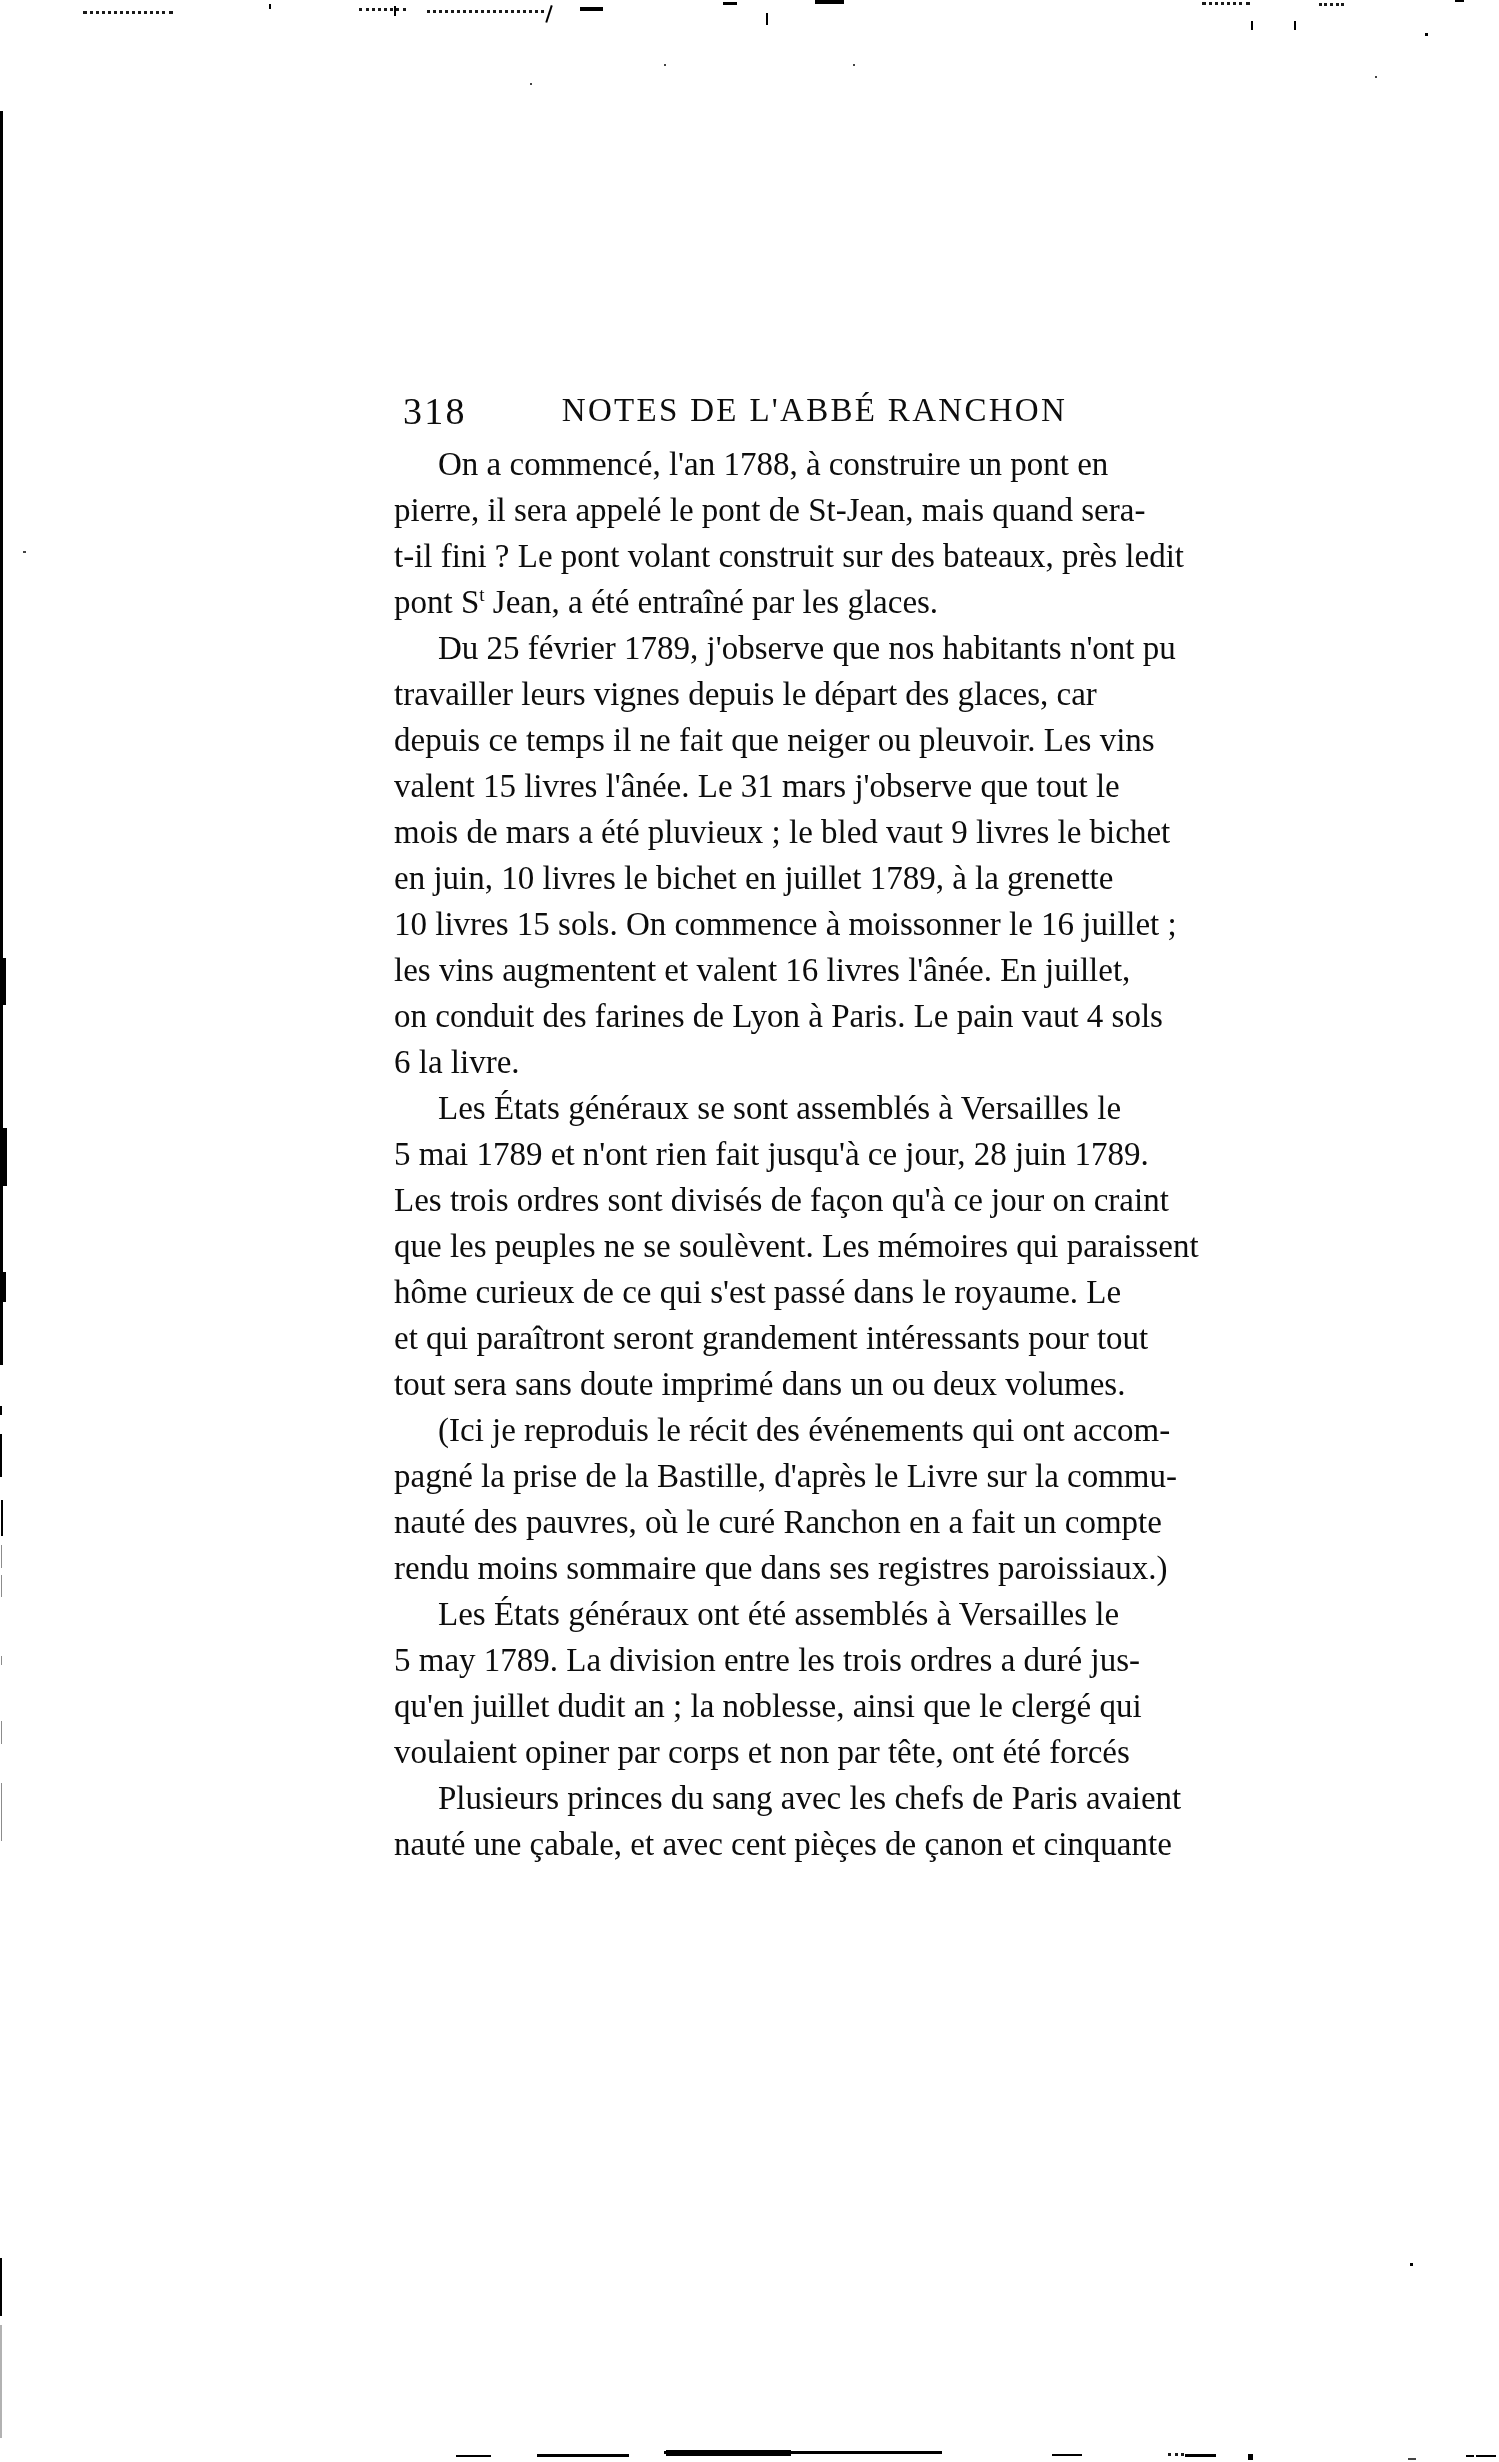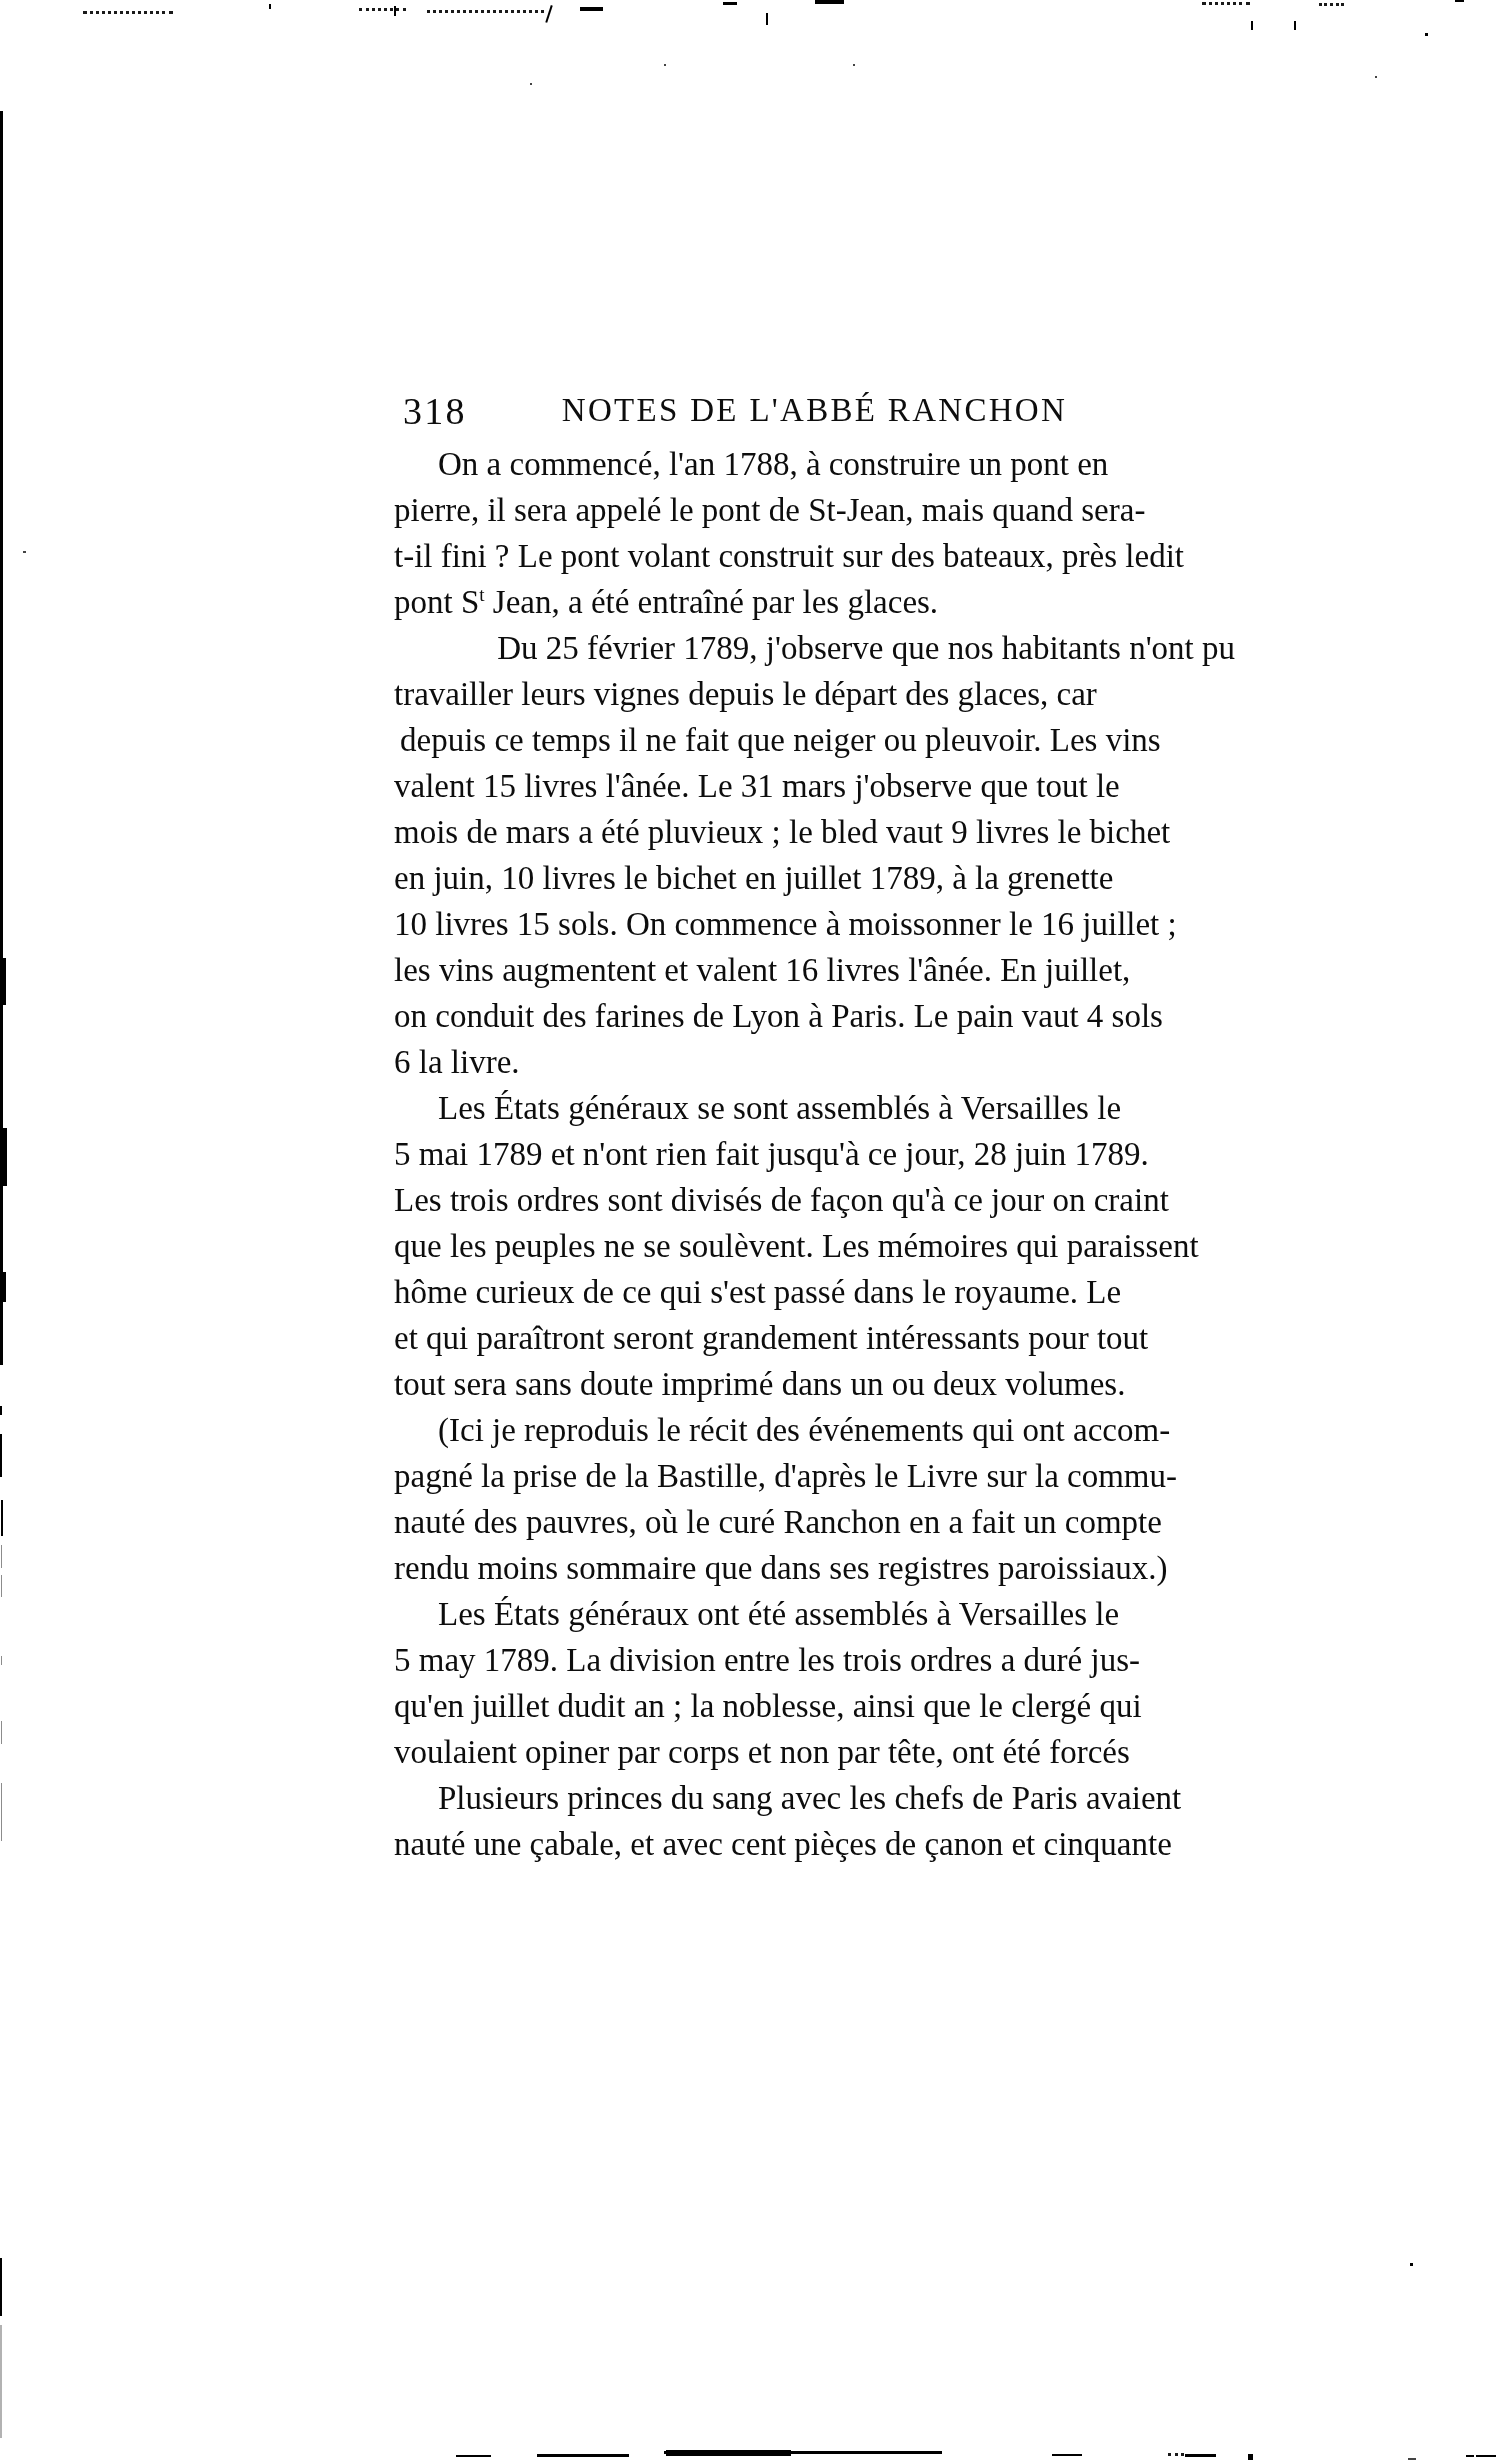--- a/index.html
+++ b/index.html
@@ -47,23 +47,23 @@
   <div class="running-title">NOTES DE L'ABBÉ RANCHON</div>
 
   <div class="text-block" id="text-block">
       <div class="para">
         <div class="line indent" style="word-spacing: 0px;">On a commencé, l'an 1788, à construire un pont en</div>
         <div class="line" style="word-spacing: 0px;">pierre, il sera appelé le pont de St-Jean, mais quand sera-</div>
         <div class="line" style="word-spacing: 0px;">t-il fini ? Le pont volant construit sur des bateaux, près ledit</div>
         <div class="line short">pont S<sup>t</sup> Jean, a été entraîné par les glaces.</div>
       </div>
       <div class="para">
-        <div class="line indent" style="word-spacing: 0px; text-align: right;">Du 25 février 1789, j'observe que nos habitants n'ont pu</div>
+        <div class="line indent" style="word-spacing: 0px;">Du 25 février 1789, j'observe que nos habitants n'ont pu</div>
         <div class="line" style="word-spacing: 0px;">travailler leurs vignes depuis le départ des glaces, car</div>
-        <div class="line" style="word-spacing: 0px; margin-left: 6px;">depuis ce temps il ne fait que neiger ou pleuvoir. Les vins</div>
+        <div class="line" style="word-spacing: 0px;">depuis ce temps il ne fait que neiger ou pleuvoir. Les vins</div>
         <div class="line" style="word-spacing: 0px;">valent 15 livres l'ânée. Le 31 mars j'observe que tout le</div>
         <div class="line" style="word-spacing: 0px;">mois de mars a été pluvieux ; le bled vaut 9 livres le bichet</div>
         <div class="line" style="word-spacing: 0px;">en juin, 10 livres le bichet en juillet 1789, à la grenette</div>
         <div class="line" style="word-spacing: 0px;">10 livres 15 sols. On commence à moissonner le 16 juillet ;</div>
         <div class="line" style="word-spacing: 0px;">les vins augmentent et valent 16 livres l'ânée. En juillet,</div>
         <div class="line" style="word-spacing: 0px;">on conduit des farines de Lyon à Paris. Le pain vaut 4 sols</div>
         <div class="line short">6 la livre.</div>
       </div>
       <div class="para">
         <div class="line indent" style="word-spacing: 0px;">Les États généraux se sont assemblés à Versailles le</div>

